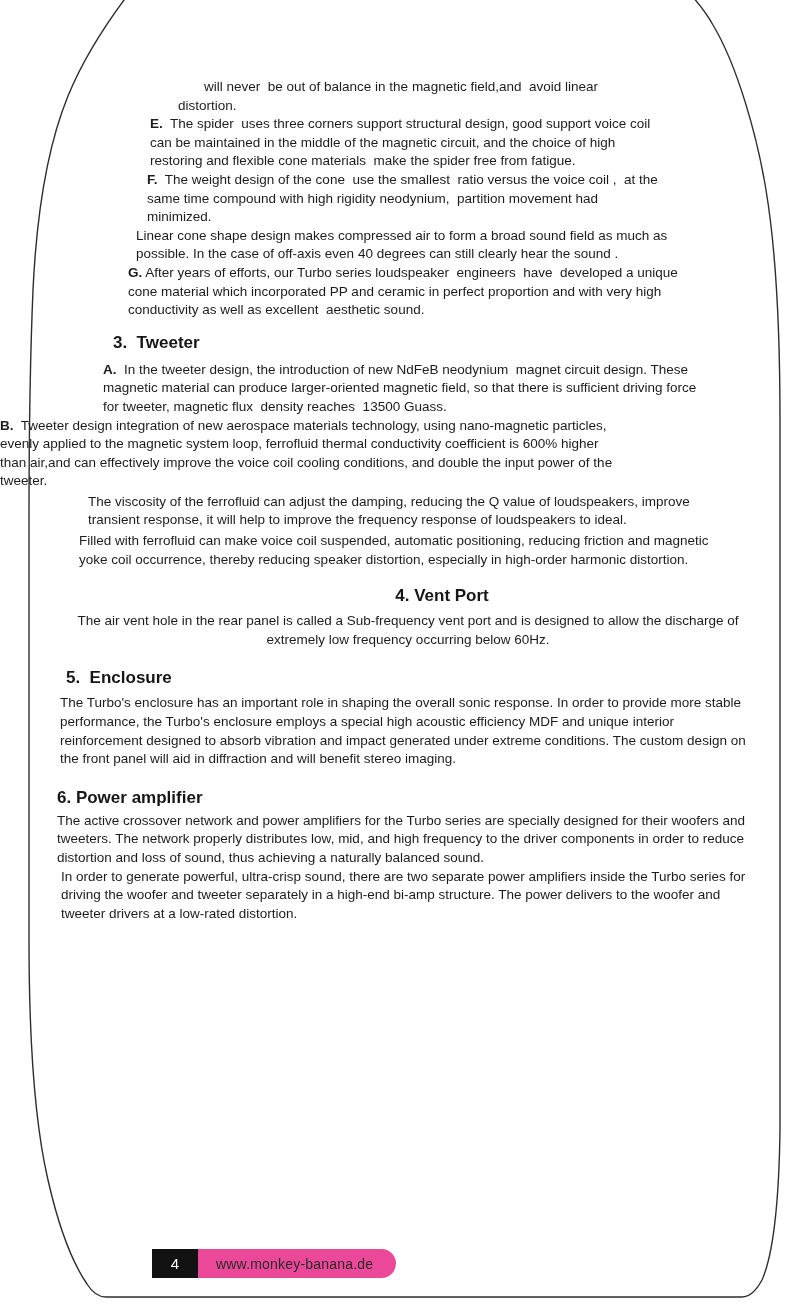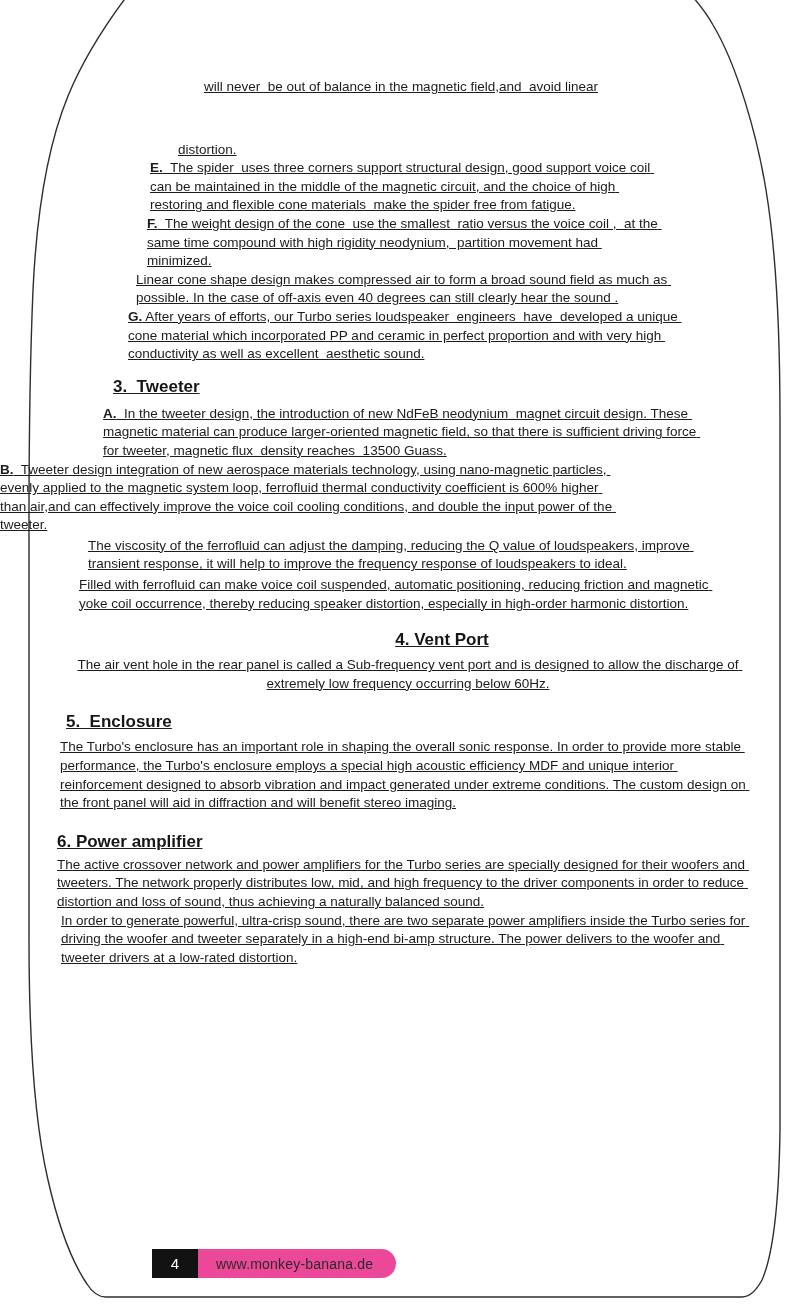--- a/index.html
+++ b/index.html
@@ -21,40 +21,39 @@
     left: 0;
     width: 810px;
     height: 1306px;
     pointer-events: none;
   }
   .content {
     position: absolute;
     top: 0;
     left: 0;
     width: 810px;
-    text-decoration: underline;
   }
   p {
     margin: 0;
     font-size: 13.5px;
     line-height: 18.6px;
   }
   .pre { white-space: pre-wrap; }
   b.lbl { font-weight: bold; }
   h2 {
     margin: 0;
     font-size: 17px;
     line-height: 22px;
     font-weight: bold;
     color: #161616;
   }
   
   .intro      { margin: 78px 0 0 178px; width: 478px; }
   .intro .l1  { display: block; padding-left: 26px; }
-  .intro .l2  { display: block; margin-top: 44px; }
+  .intro .l2  { display: block; }
   .itemE      { margin-left: 150px; width: 508px; }
   .itemF      { margin-left: 147px; width: 512px; }
   .pLinear    { margin-left: 136px; width: 540px; }
   .itemG      { margin-left: 128px; width: 560px; }
   .h3         { margin: 12px 0 7px 113px; }
   .itemA      { margin-left: 103px; width: 596px; }
   .itemB      {  width: 620px; }
   .pVisc      { margin-left: 88px;  width: 638px; margin-top: 2px; }
   .pFerro     { margin-left: 79px;  width: 658px; margin-top: 2px; }
   .h4         { margin: 16px 0 5px 74px; text-align: center; }

